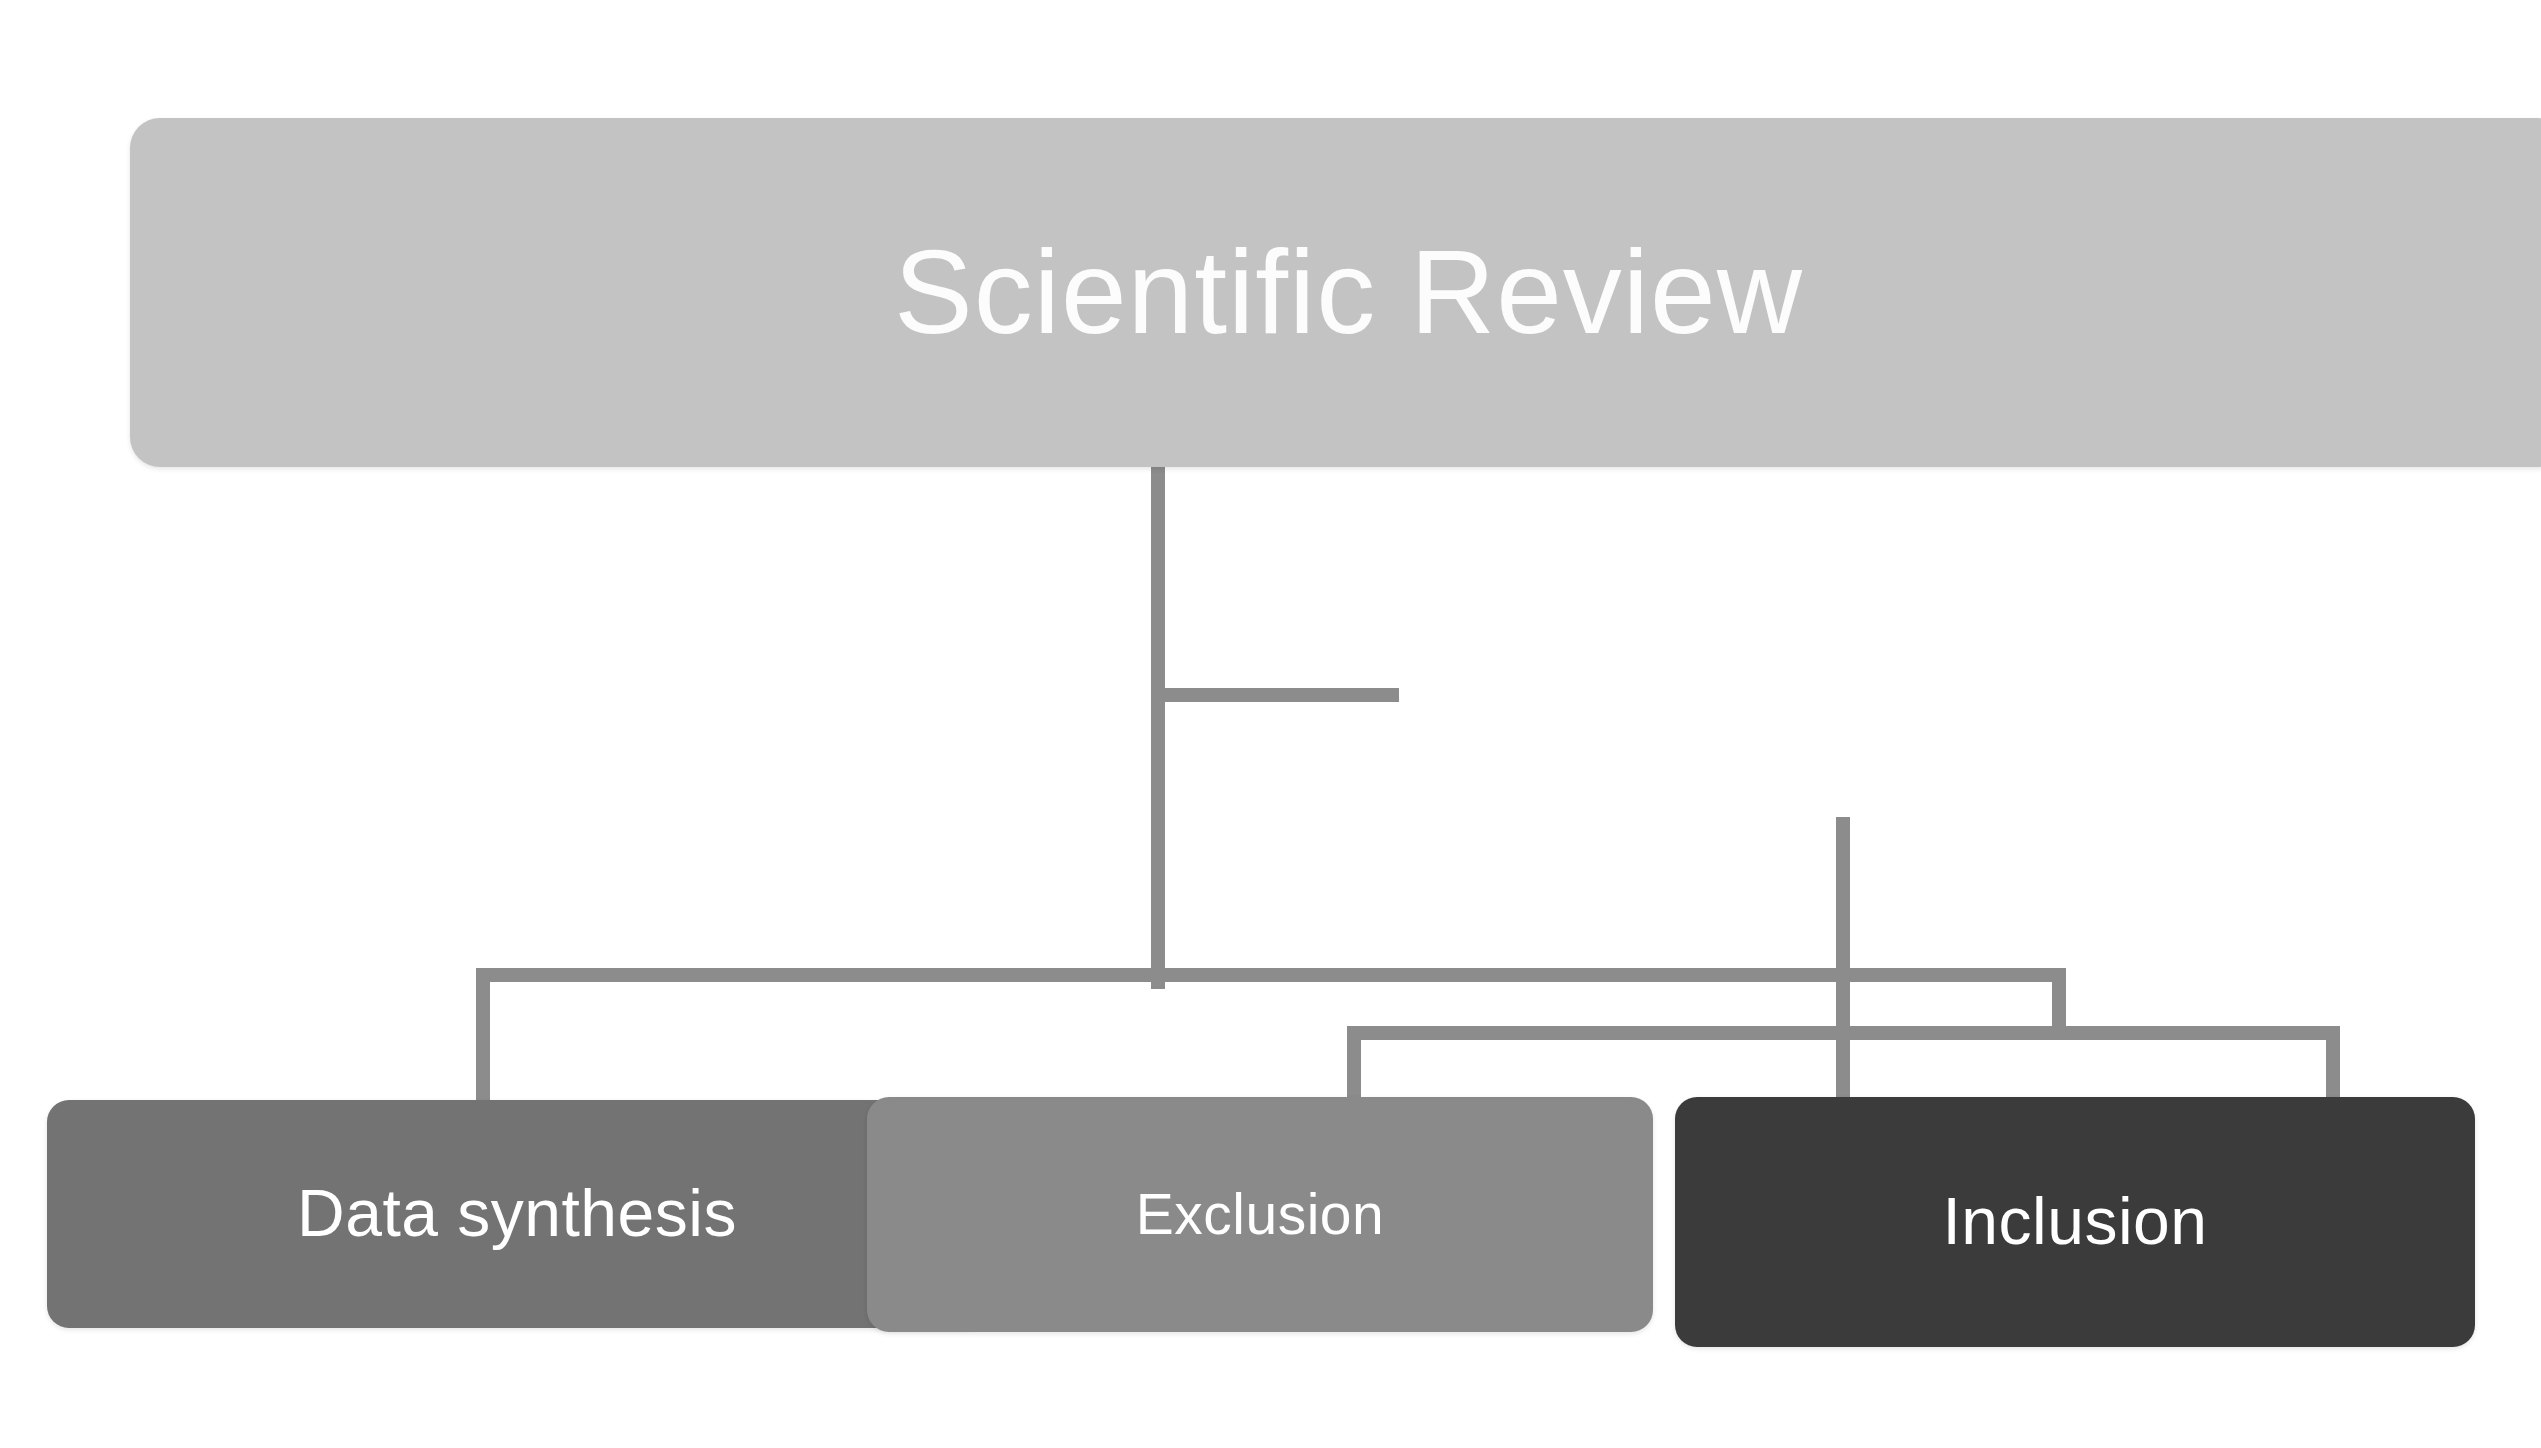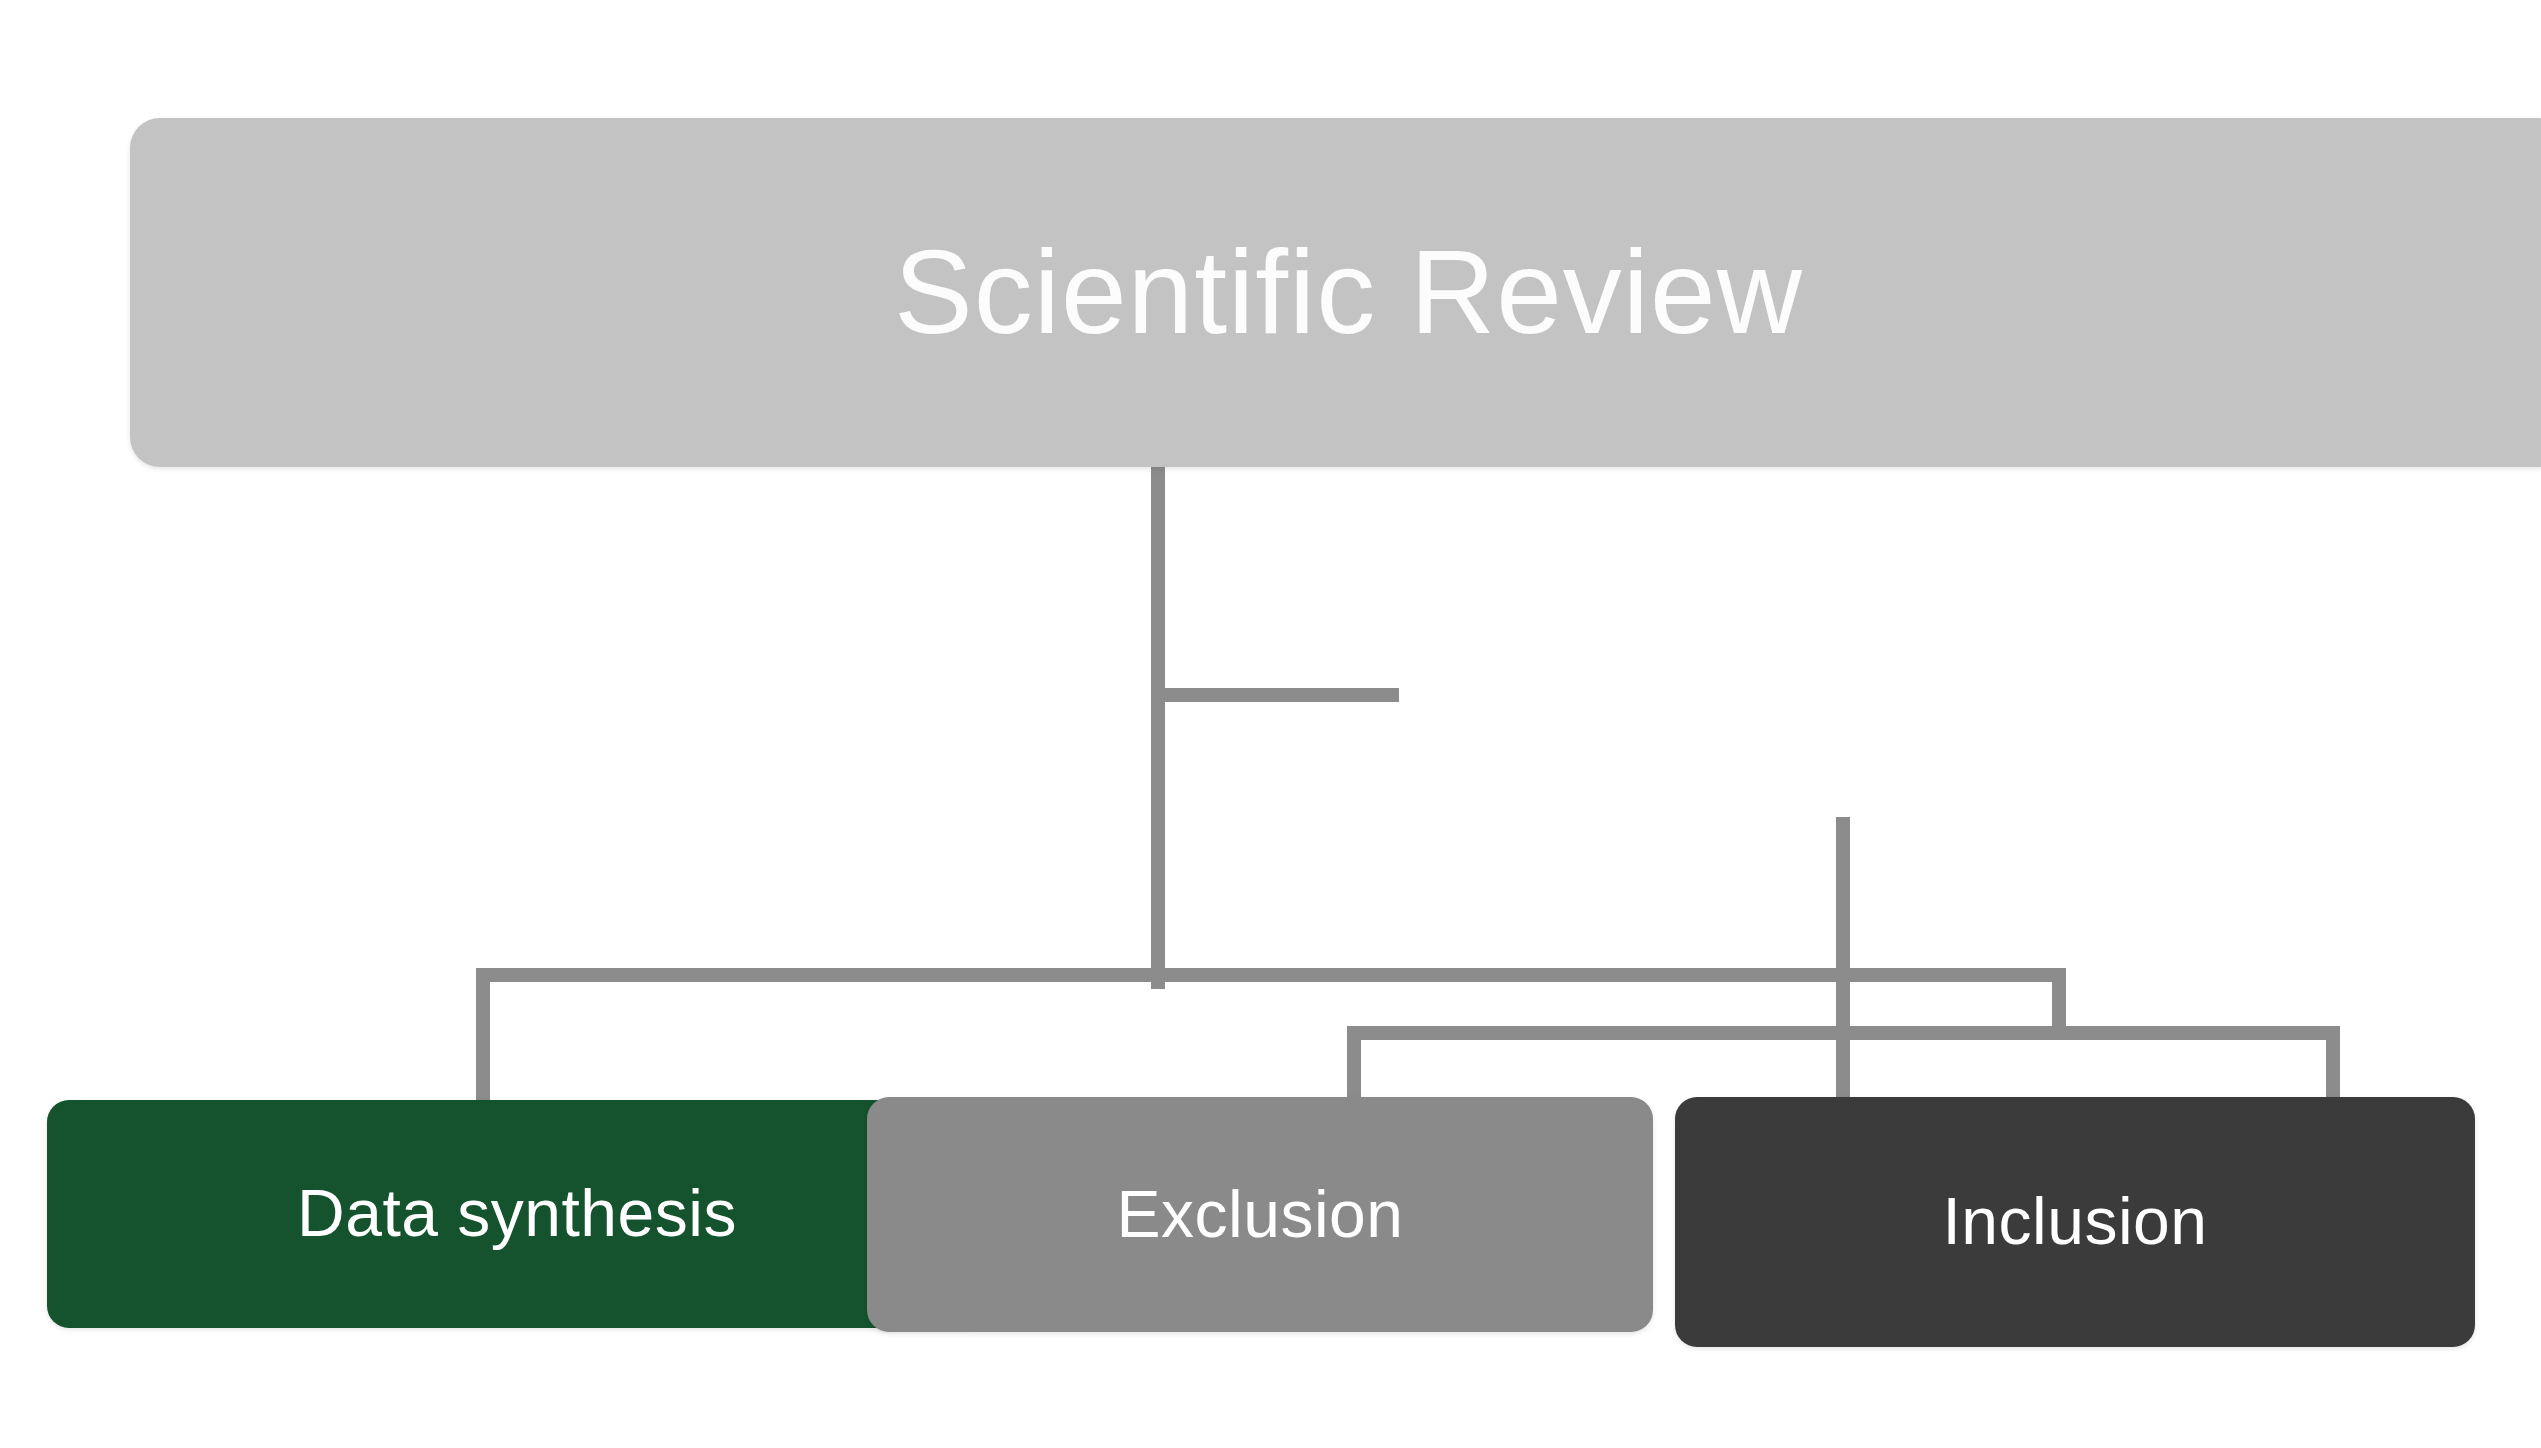--- a/index.html
+++ b/index.html
@@ -57,30 +57,30 @@
     width: 980px;
     height: 292px;
     background: #787878;
     font-size: 70px;
   }
   .node-data-synthesis {
     left: 47px;
     top: 1100px;
     width: 940px;
     height: 228px;
-    background: #14532d;
+    background: #737373;
     font-size: 66px;
   }
   .node-exclusion {
     left: 867px;
     top: 1097px;
     width: 786px;
     height: 235px;
     background: #8a8a8a;
-    font-size: 66px;
+    font-size: 57px;
   }
   .node-inclusion {
     left: 1675px;
     top: 1097px;
     width: 800px;
     height: 250px;
     background: #3b3b3b;
     font-size: 66px;
   }
   .node-label {

